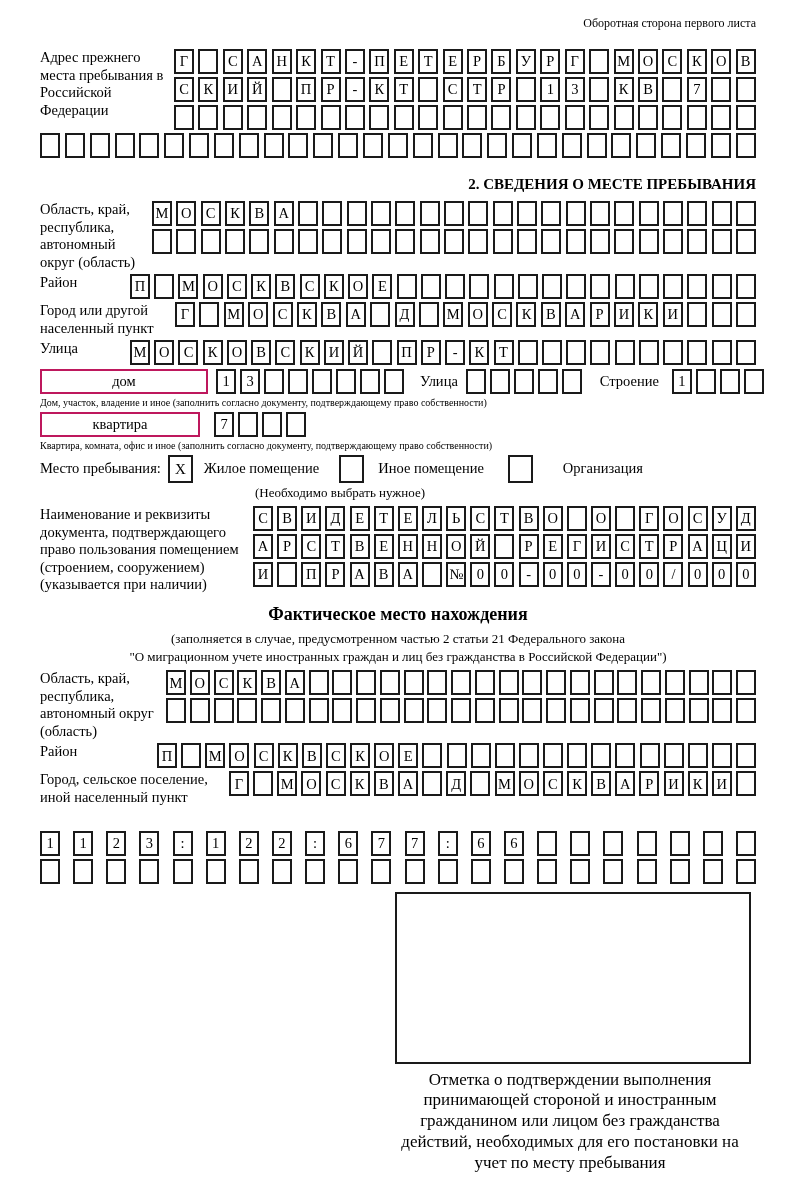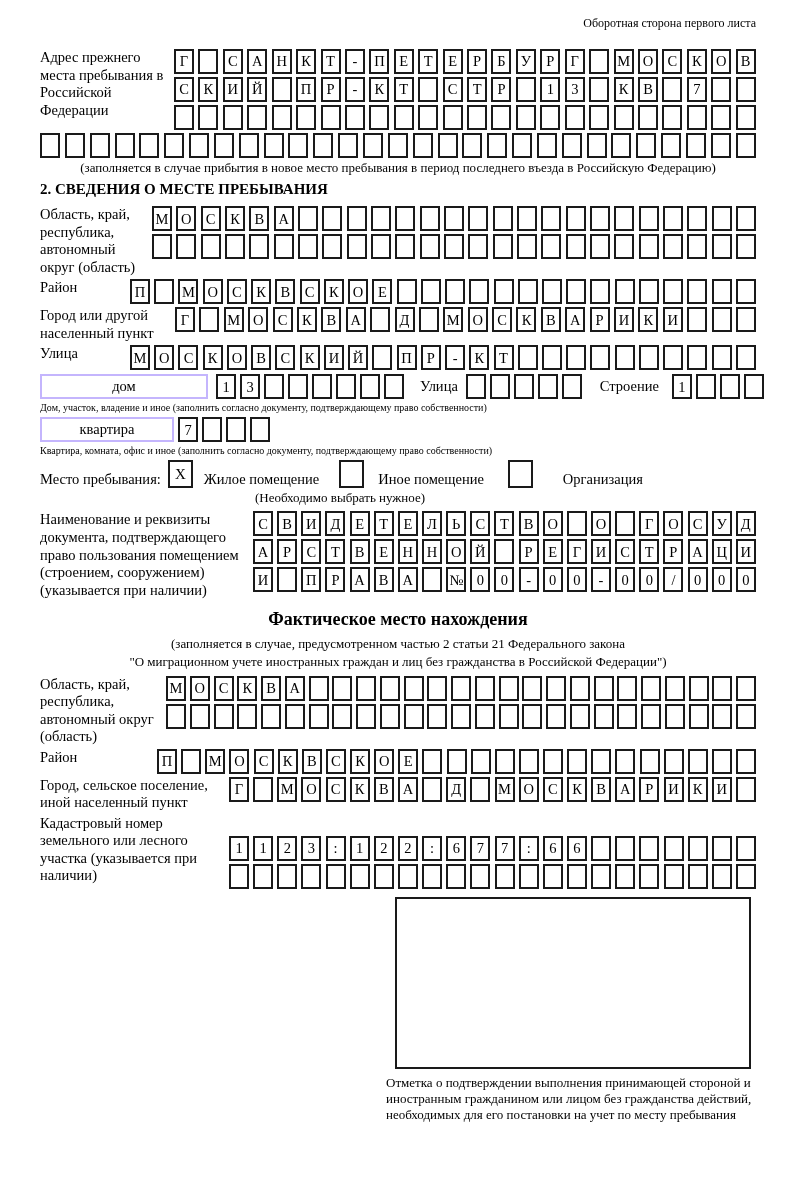--- a/index.html
+++ b/index.html
@@ -18,41 +18,41 @@
   .cells{display:flex;}
   .cells.just{flex:1;justify-content:space-between;}
   .cells.fix{flex:none;}
   .cells.fix .cell{margin-right:4px;}
   .cell{flex:none;box-sizing:border-box;width:20px;height:25px;border:2px solid #1a1a1a;
         display:flex;align-items:center;justify-content:center;
         font-size:14.5px;line-height:1;background:#fff;}
 
   .caption-c{text-align:center;font-size:13px;line-height:1.25;margin:1px 0 2px 0;}
   .caption-l{text-align:left;font-size:10px;line-height:1.2;margin:1px 0 3px 0;}
-  .sec-title{text-align:left;font-weight:bold;font-size:15px;margin:5px 0 8px 0;}
-
-  .widebox{box-sizing:border-box;border:2px solid #c4b5fd;height:25px;
+  .sec-title{text-align:right;font-weight:bold;font-size:15px;margin:18px 0 8px 0;}
+
+  .widebox{box-sizing:border-box;border:2px solid #be185d;height:25px;
            display:flex;align-items:center;justify-content:center;
            font-size:14.5px;flex:none;background:#fff;}
   .dombox{width:168px;margin-right:8px;}
-  .kvbox{width:134px;margin-right:4px;}
+  .kvbox{width:160px;margin-right:14px;}
   .inl-lbl{font-size:14.5px;line-height:25px;flex:none;}
 
-  .mesto{display:flex;align-items:flex-end;margin:3px 0 0 0;}
+  .mesto{display:flex;align-items:center;margin:3px 0 0 0;}
   .chk{box-sizing:border-box;width:25px;height:28px;border:2px solid #1a1a1a;
        display:flex;align-items:center;justify-content:center;font-size:15px;flex:none;}
   .mesto-note{font-size:13px;margin:2px 0 5px 215px;}
 
   .fact-title{text-align:center;font-weight:bold;font-size:18px;margin:10px 0 6px 0;}
   .kad-stack{padding-top:21px;}
 
   .stamp-box{box-sizing:border-box;width:356px;height:172px;border:2px solid #1a1a1a;
              margin:8px 0 0 355px;background:#fff;}
-  .stamp-caption{width:368px;margin:6px 0 0 346px;text-align:left;
-                 font-size:13px;line-height:1.23;}
+  .stamp-caption{width:368px;margin:6px 0 0 346px;text-align:center;
+                 font-size:17px;line-height:1.23;}
 </style>
 </head>
 <body>
 
 <div class="page">
 
   <div class="hdr-note">Оборотная сторона первого листа</div>
 
   <div class="frow">
     <div class="lbl w134">Адрес прежнего места пребывания в Российской Федерации</div>
@@ -161,21 +161,20 @@
       <span class="cell"></span>
       <span class="cell"></span>
       <span class="cell"></span>
       <span class="cell"></span>
       <span class="cell"></span>
       <span class="cell"></span>
       <span class="cell"></span>
       <span class="cell"></span>
       <span class="cell"></span>
     </div>
-  <div class="caption-c">(заполняется в случае прибытия в новое место пребывания в период последнего въезда в Российскую Федерацию)</div>
 
   <div class="sec-title">2. СВЕДЕНИЯ О МЕСТЕ ПРЕБЫВАНИЯ</div>
 
   <div class="frow">
     <div class="lbl w112">Область, край, республика, автономный округ (область)</div>
     <div class="stack">
       <div class="cells just">
           <span class="cell">М</span>
           <span class="cell">О</span>
           <span class="cell">С</span>
@@ -570,21 +569,20 @@
         <span class="cell">А</span>
         <span class="cell">Р</span>
         <span class="cell">И</span>
         <span class="cell">К</span>
         <span class="cell">И</span>
         <span class="cell"></span>
       </div>
   </div>
 
   <div class="frow">
-    <div class="lbl w189">Кадастровый номер земельного или лесного участка (указывается при наличии)</div>
     <div class="stack kad-stack">
       <div class="cells just">
           <span class="cell">1</span>
           <span class="cell">1</span>
           <span class="cell">2</span>
           <span class="cell">3</span>
           <span class="cell">:</span>
           <span class="cell">1</span>
           <span class="cell">2</span>
           <span class="cell">2</span>

